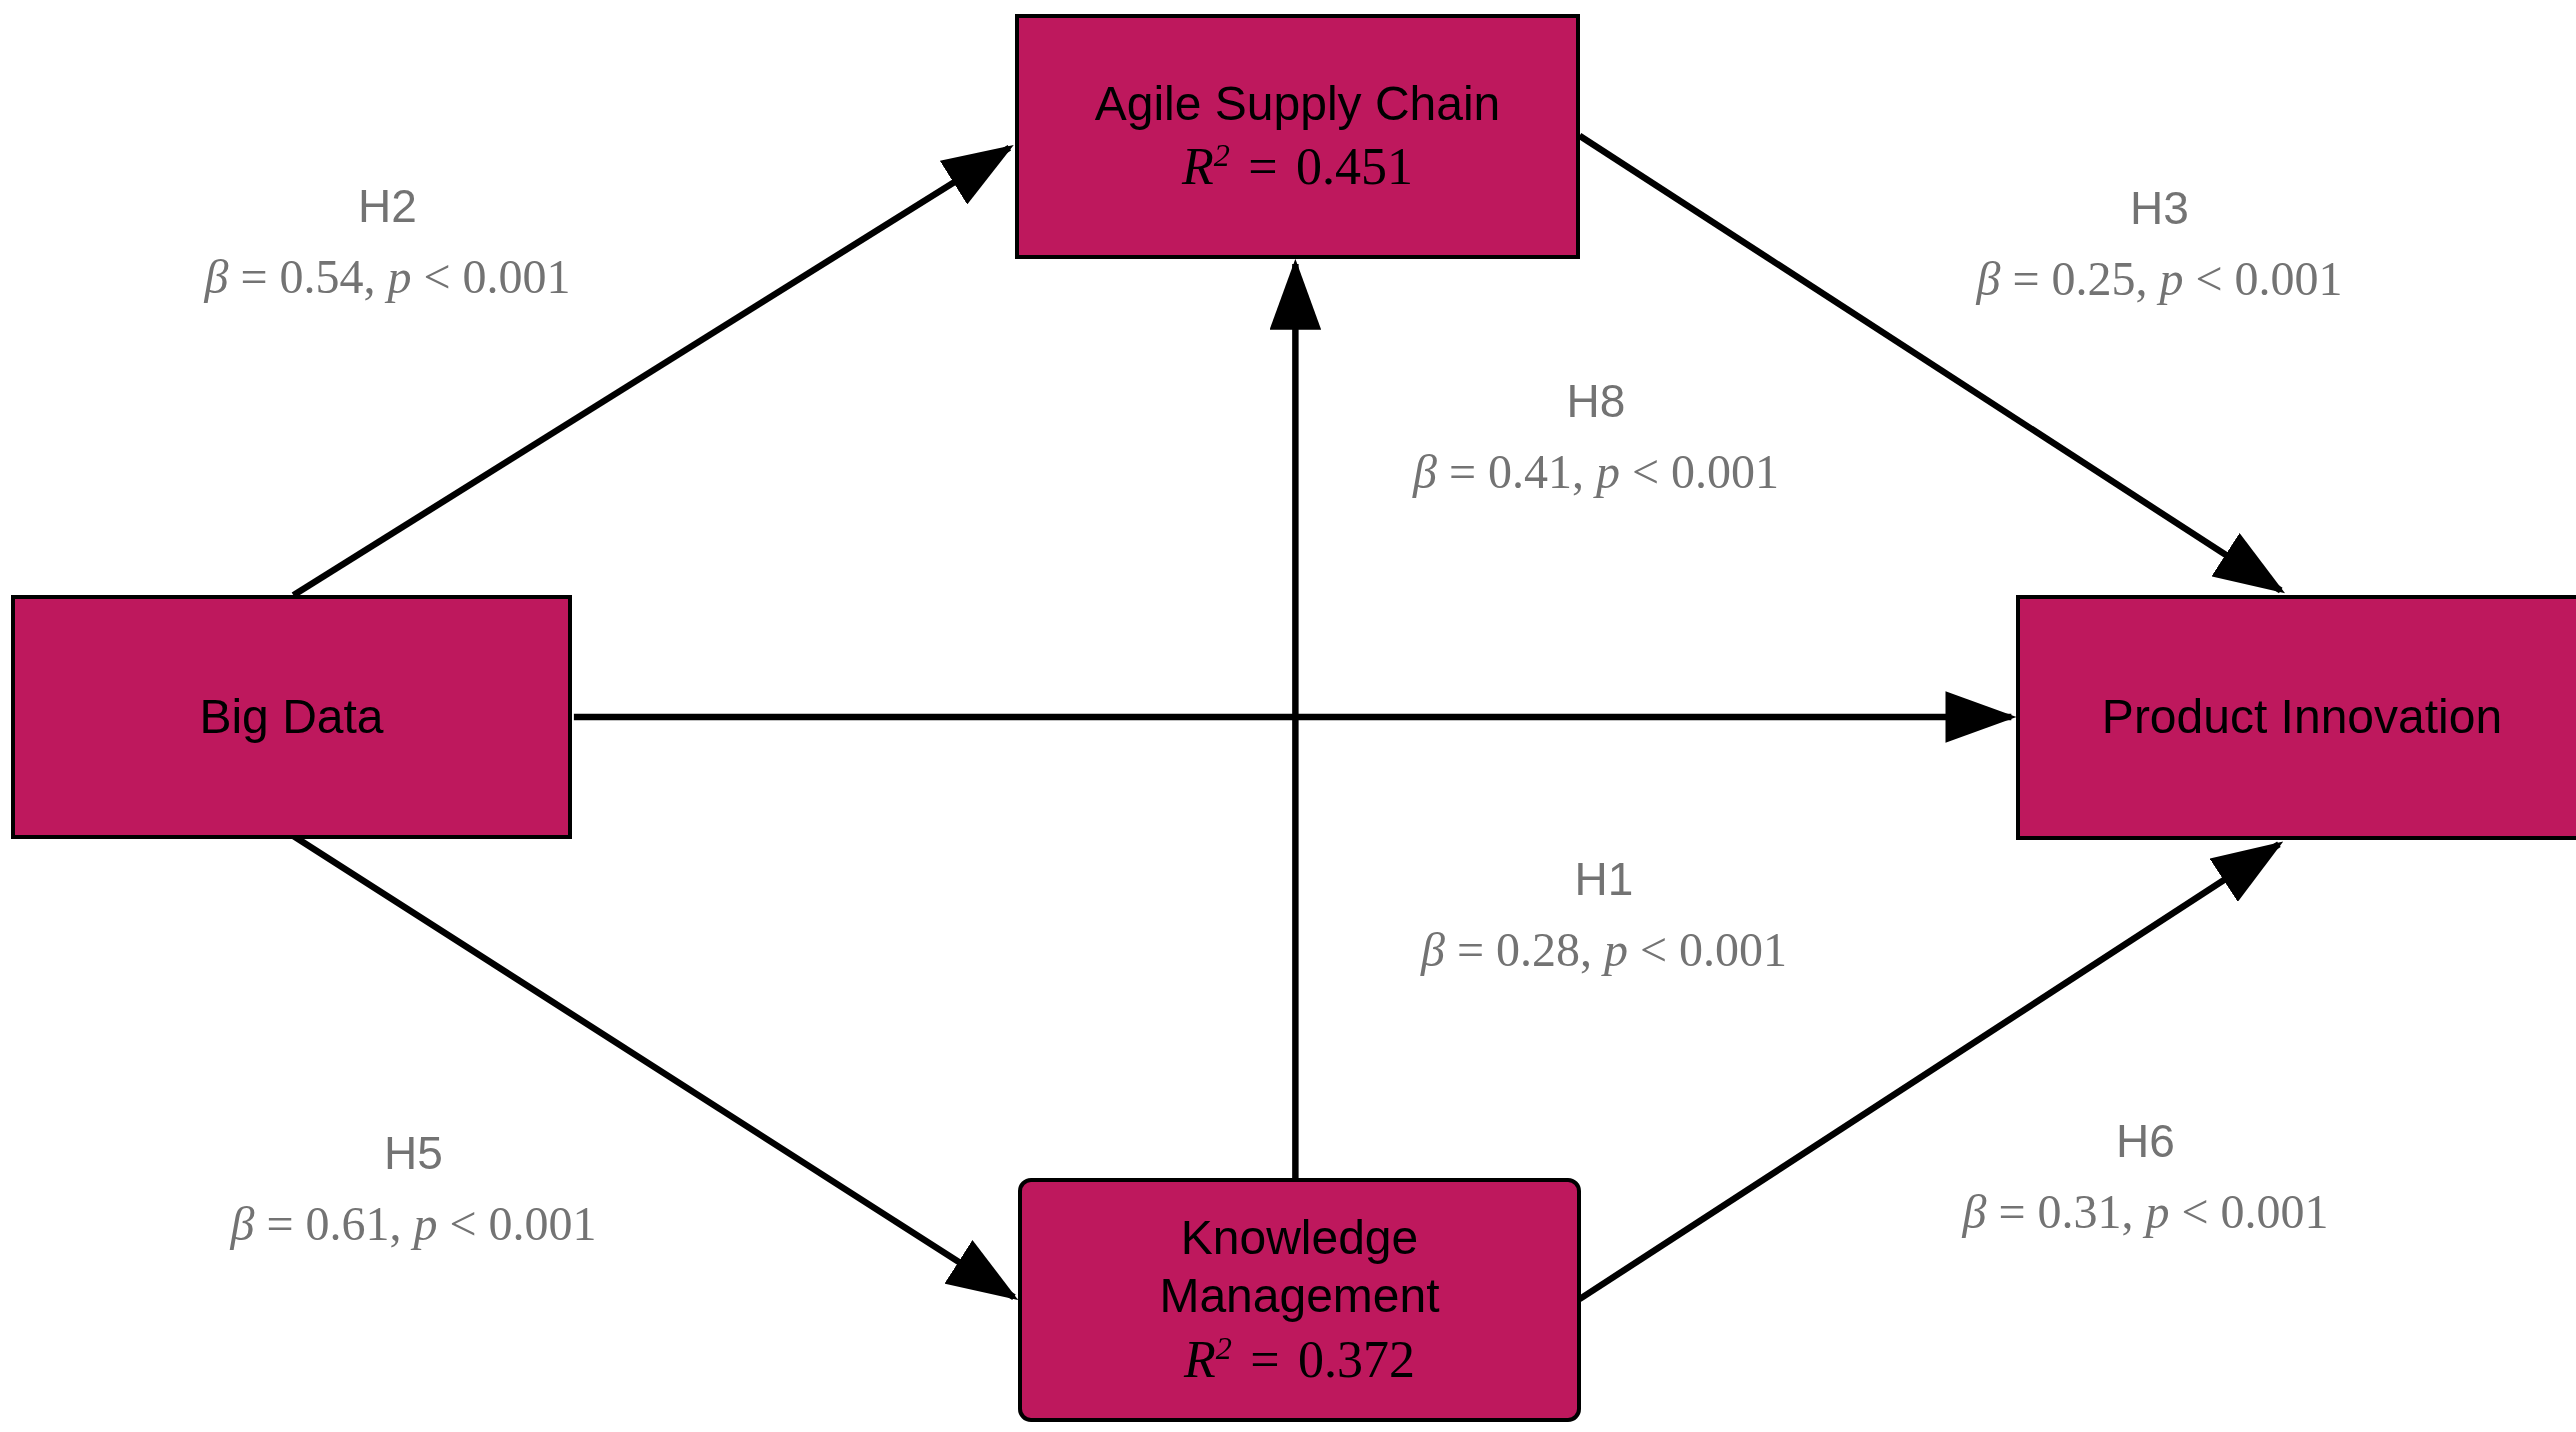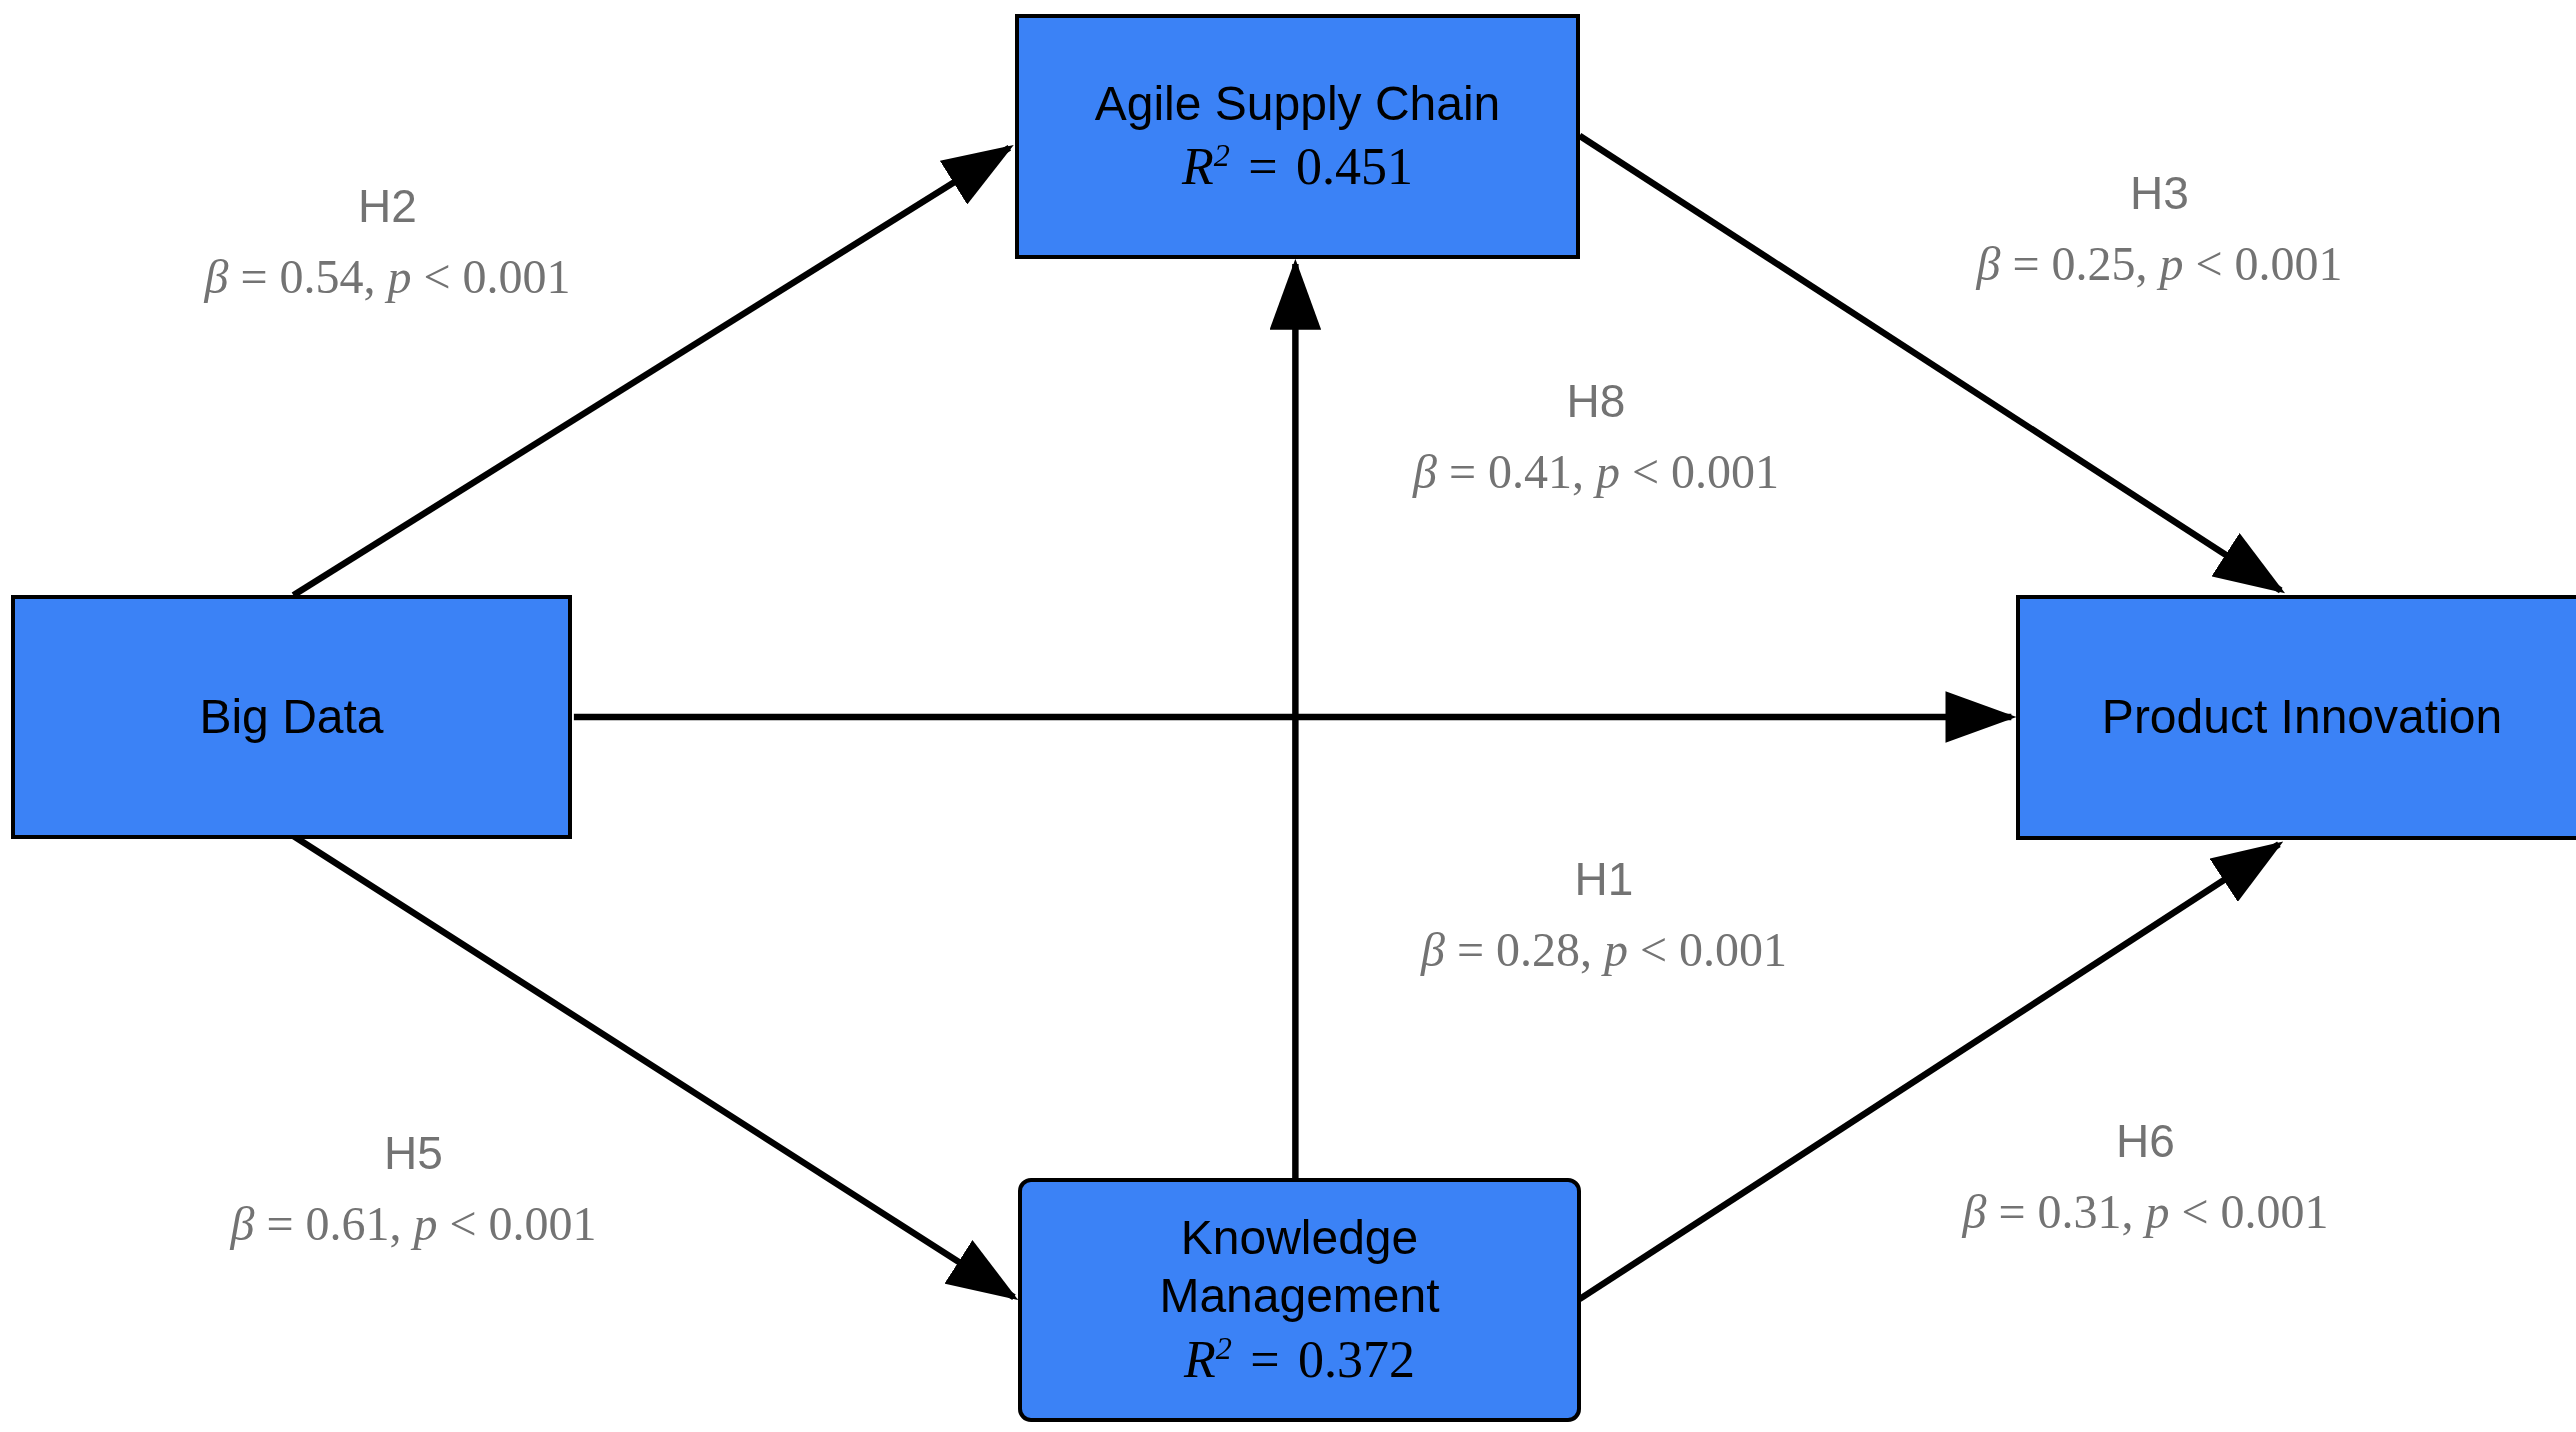--- a/index.html
+++ b/index.html
@@ -17,21 +17,21 @@
   }
   #edges {
     position: absolute;
     left: 0; top: 0;
     width: 2576px;
     height: 1433px;
   }
   .node {
     position: absolute;
     border: 4.6px solid #000000;
-    background: #3b82f6;
+    background: #be185d;
     box-sizing: border-box;
     display: flex;
     flex-direction: column;
     align-items: center;
     justify-content: center;
     z-index: 3;
   }
   .node-label {
     font-family: "Liberation Sans", sans-serif;
     font-size: 48px;
@@ -74,21 +74,21 @@
   }
   .edge-beta .mvar { font-style: italic; }
   .edge-beta .op { font-style: normal; }
 
   #n-asc  { left: 1015px; top: 14px;   width: 565px; height: 245px; }
   #n-bd   { left: 11px;   top: 595px;  width: 561px; height: 244px; }
   #n-pi   { left: 2016px; top: 595px;  width: 572px; height: 245px; }
   #n-km   { left: 1018px; top: 1178px; width: 563px; height: 244px; border-radius: 13px; }
 
   #lbl-h2 { left: 129px;  top: 183px; width: 517px; }
-  #lbl-h3 { left: 1901px; top: 170px; width: 517px; }
+  #lbl-h3 { left: 1901px; top: 185px; width: 517px; }
   #lbl-h8 { left: 1356px; top: 378px; width: 480px; }
   #lbl-h1 { left: 1364px; top: 856px; width: 480px; }
   #lbl-h5 { left: 155px;  top: 1118px; width: 517px; margin-top: 12px; }
   #lbl-h6 { left: 1887px; top: 1118px; width: 517px; }
 </style>
 </head>
 <body>
 
 <div id="canvas">
 

